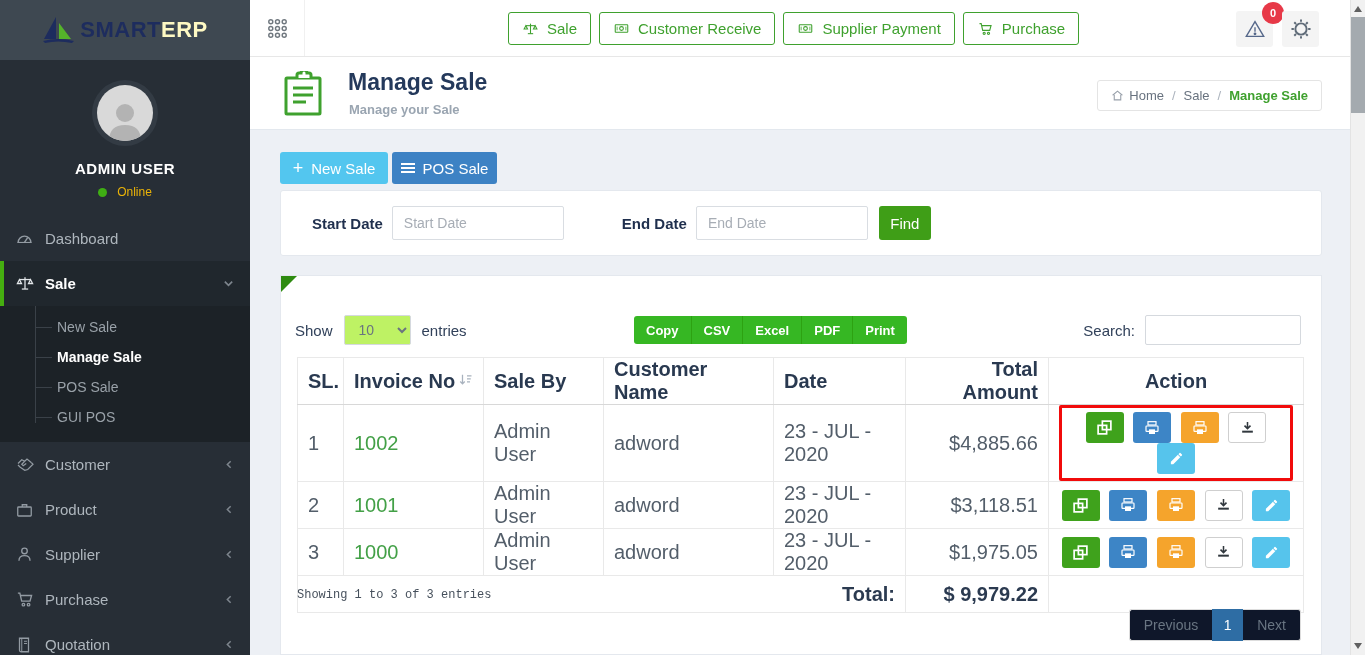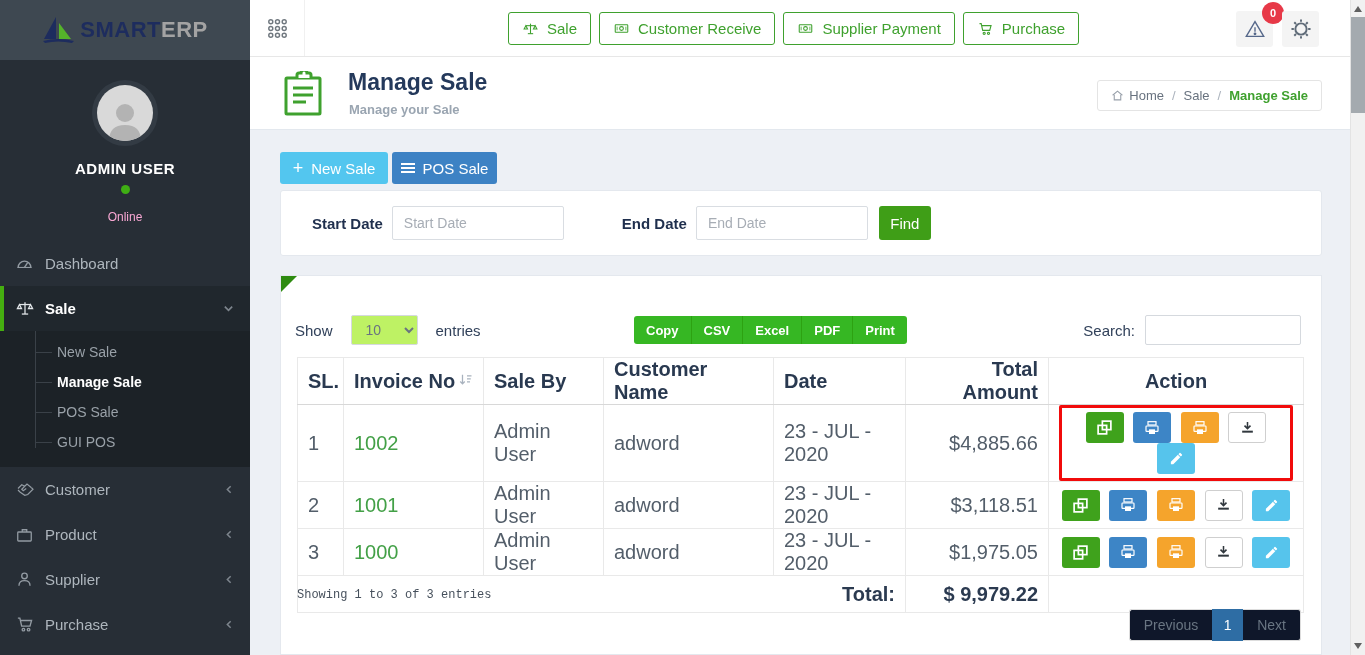--- a/index.html
+++ b/index.html
@@ -5,26 +5,26 @@
   * { margin:0; padding:0; box-sizing:border-box; }
   html,body { width:1365px; height:655px; overflow:hidden; }
   body { font-family:"Liberation Sans", sans-serif; background:#edf0f5; position:relative; }
   .app { position:relative; width:1365px; height:655px; overflow:hidden; }
 
   
   .sidebar { position:absolute; left:0; top:0; width:250px; height:655px; background:#272e36; z-index:5; }
   .sidebar-header { height:60px; background:#3e4851; display:flex; align-items:center; justify-content:center; gap:4px; }
   .logo-text { font-size:22px; font-weight:800; letter-spacing:.5px; }
   .logo-text .smart { color:#1d2c5e; }
-  .logo-text .erp { color:#a3a3a3; }
+  .logo-text .erp { color:#fef9c3; }
   .user-panel { padding-top:20px; text-align:center; }
   .avatar-ring { width:66px; height:66px; border-radius:50%; background:#333b44; margin:0 auto; display:flex; align-items:center; justify-content:center; }
   .avatar { width:56px; height:56px; border-radius:50%; background:#d9d9d9; overflow:hidden; display:flex; align-items:flex-end; justify-content:center; }
   .user-name { margin-top:14px; color:#ffffff; font-weight:bold; font-size:15px; letter-spacing:.5px; }
-  .user-status { margin-top:8px; font-size:12px; color:#f9a8d4; display:flex; align-items:center; justify-content:center; gap:16px;flex-direction:column; }
+  .user-status { margin-top:8px; font-size:12px; color:#eab308; display:flex; align-items:center; justify-content:center; gap:10px; }
   .dot { width:9px; height:9px; border-radius:50%; background:#3fae14; display:inline-block; }
   .nav { margin-top:17px; }
   .nav-item { height:45px; display:flex; align-items:center; padding:0 16px 0 15px; color:#aeb6bd; font-size:15px; cursor:pointer; }
   .nav-item .nicon { width:30px; flex:0 0 30px; color:#939ba3; display:flex; align-items:center; }
   .nav-item .chev { margin-left:auto; color:#7d858d; display:flex; }
   .nav-item.active { background:#20272d; border-left:4px solid #45ae10; padding-left:11px; color:#ffffff; font-weight:bold; }
   .nav-item.active .nicon { color:#e2e6e9; }
   .submenu { background:#1c2227; padding:6px 0 10px 0; position:relative; }
   .submenu::before { content:""; position:absolute; left:35px; top:0; height:117px; width:1px; background:#3a4148; }
   .submenu-item { height:30px; line-height:30px; padding-left:57px; color:#99a1a8; font-size:14px; position:relative; cursor:pointer; }
@@ -60,21 +60,21 @@
   .filter-card { position:absolute; left:30px; top:60px; width:1042px; height:66px; background:#fff; border:1px solid #e4e8ee; border-radius:3px; display:flex; align-items:center; }
   .flabel { font-size:15px; font-weight:bold; color:#1f2f4d; }
   .flabel.start { margin-left:31px; }
   .flabel.end { margin-left:58px; }
   .finput { margin-left:9px; width:172px; height:34px; border:1px solid #d9dde2; border-radius:2px; padding:0 11px; font-size:14px; color:#444; font-family:inherit; }
   .finput::placeholder { color:#a7adb5; }
   .btn-find { margin-left:11px; width:52px; height:34px; background:#3f9e17; }
 
   .table-card { position:absolute; left:30px; top:145px; width:1042px; height:380px; background:#fff; border:1px solid #e4e8ee; overflow:hidden; }
   .table-card::before { content:""; position:absolute; left:0; top:0; width:0; height:0; border-top:16px solid #2e8b10; border-right:16px solid transparent; }
-  .show-group { position:absolute; left:14px; top:39px; display:flex; align-items:center; gap:18px; font-size:15px; color:#31415a; }
+  .show-group { position:absolute; left:14px; top:39px; display:flex; align-items:center; gap:11px; font-size:15px; color:#31415a; }
   .len-select { width:67px; height:30px; border:1px solid #d5d9de; border-radius:2px; color:#6a7480; font-size:14px; padding-left:10px; font-family:inherit; background:#bef264; }
   .export-group { position:absolute; left:353px; top:40px; display:flex; }
   .exp-btn { height:28px; padding:0 12px; background:#36b723; color:#fff; font-size:13px; font-weight:bold; border:none; border-right:1px solid #2da212; font-family:inherit; cursor:pointer; }
   .exp-btn:first-child { border-radius:3px 0 0 3px; }
   .exp-btn:last-child { border-radius:0 3px 3px 0; border-right:none; }
   .search-group { position:absolute; right:20px; top:39px; display:flex; align-items:center; gap:10px; font-size:15px; color:#31415a; }
   .search-input { width:156px; height:30px; border:1px solid #d5d9de; border-radius:2px; padding:0 8px; font-family:inherit; font-size:14px; }
 
   .tablewrap { position:absolute; left:16px; top:81px; width:1006px; }
   table { width:100%; border-collapse:collapse; font-size:20px; table-layout:fixed; }

